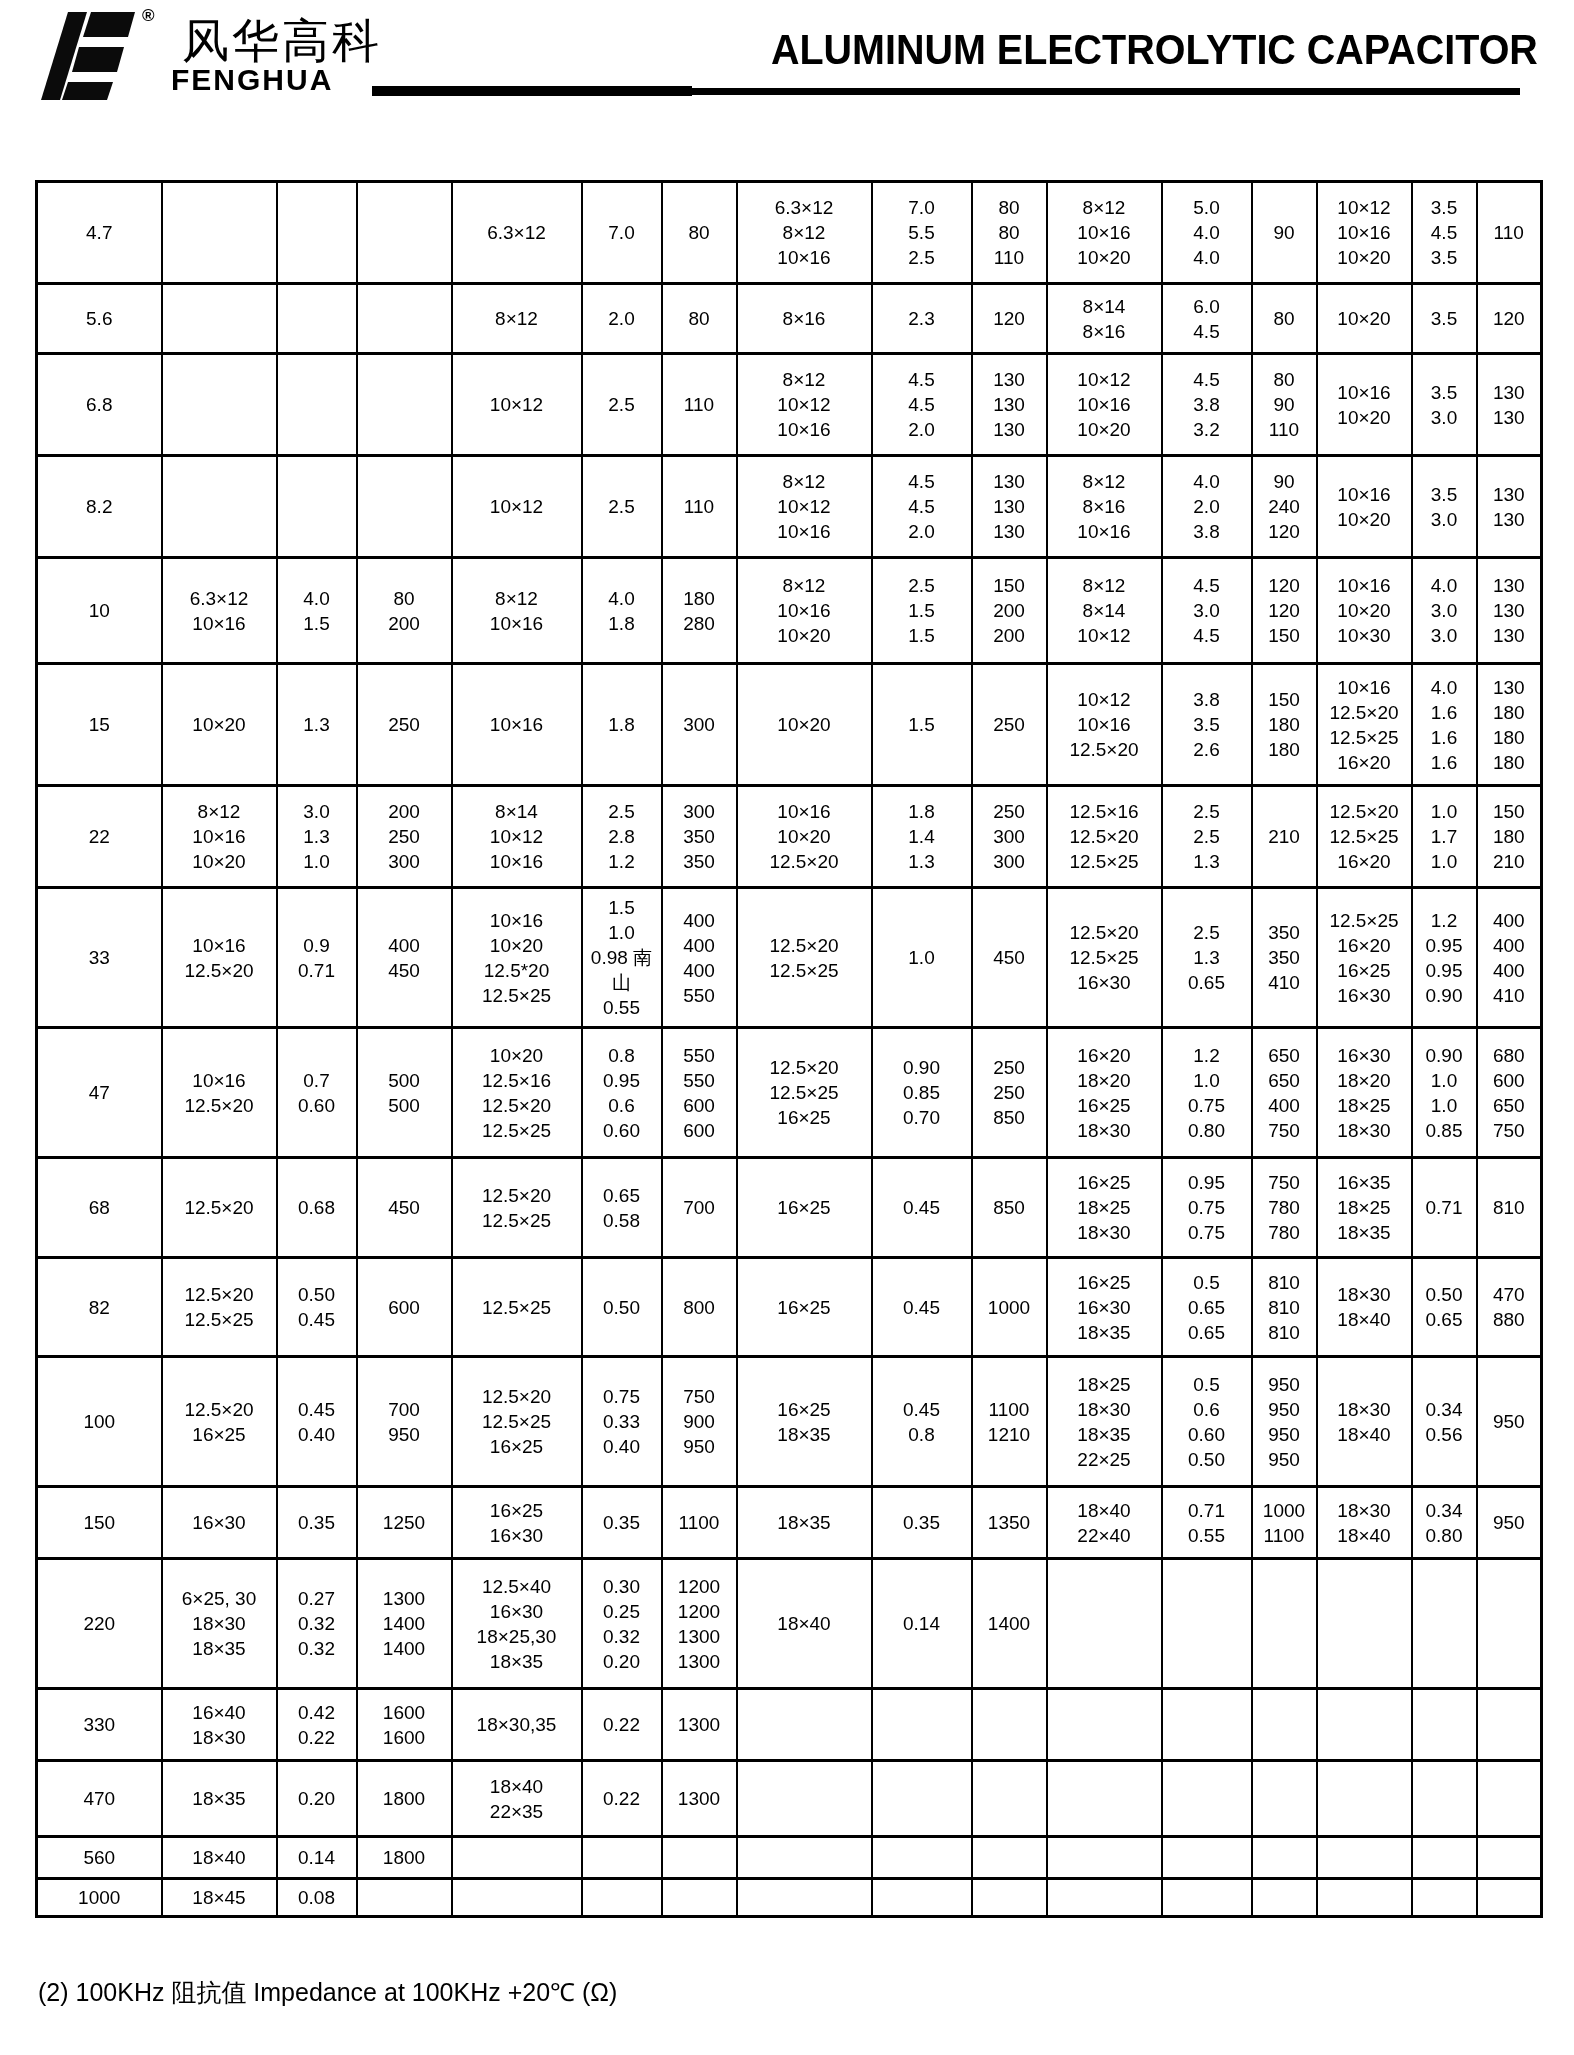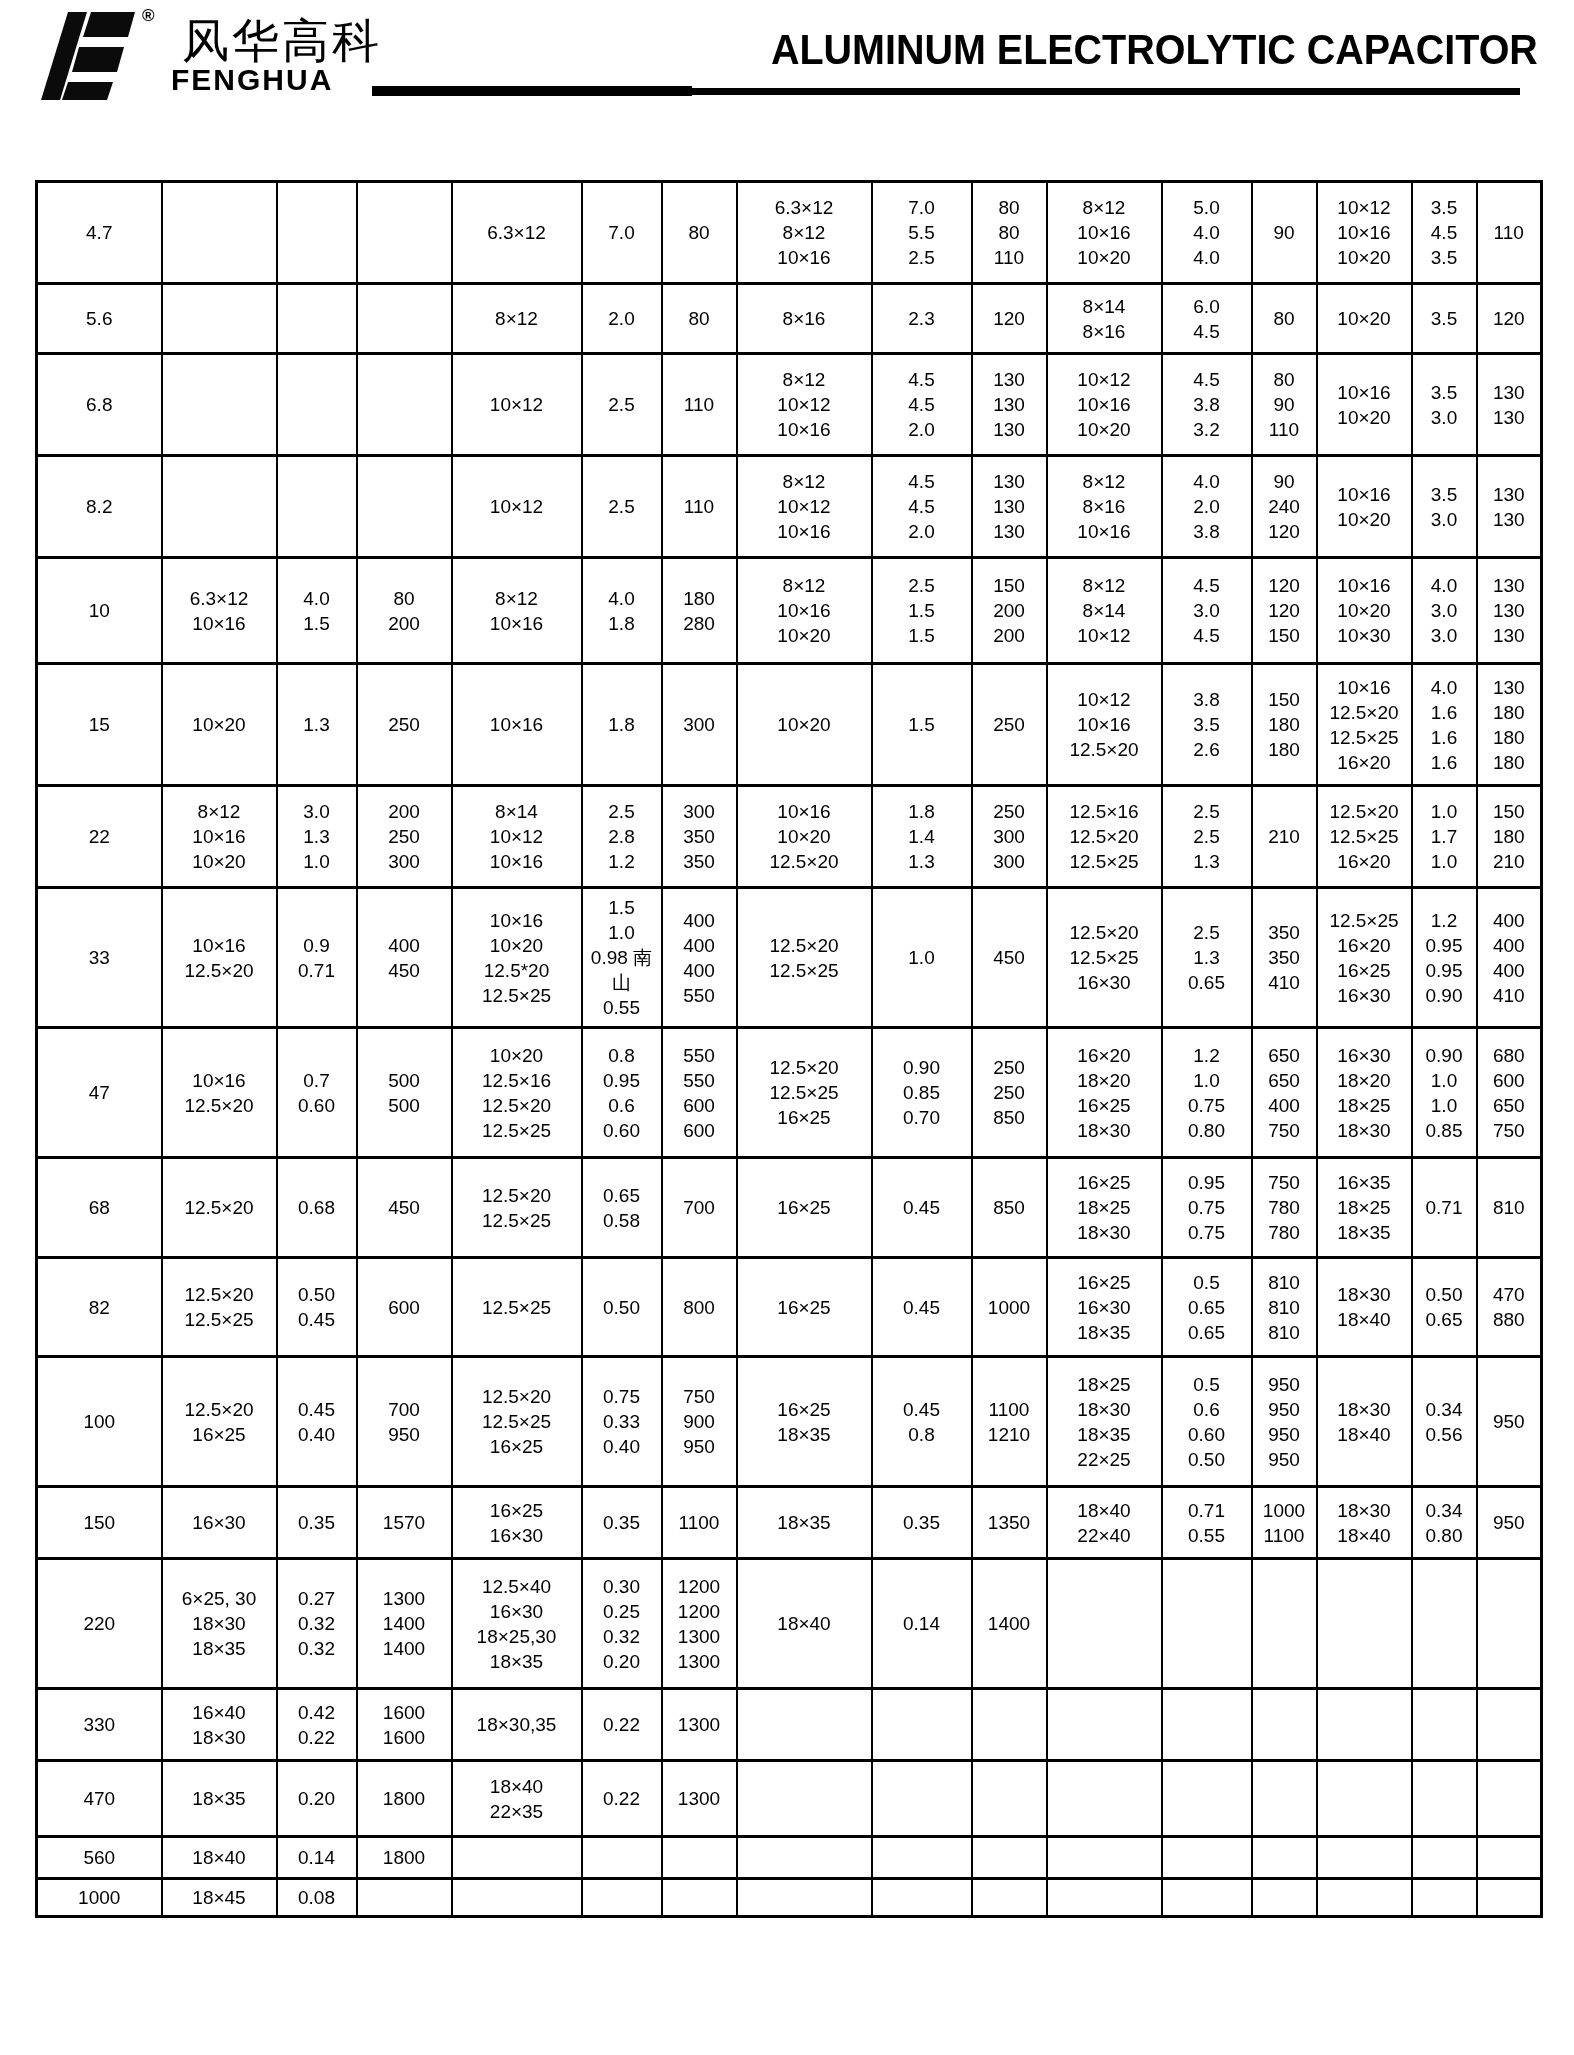--- a/index.html
+++ b/index.html
@@ -859,21 +859,21 @@
         </tr>
         <tr style="height: 72px;">
           <td>150</td>
           <td>
             <div>16×30</div>
           </td>
           <td>
             <div>0.35</div>
           </td>
           <td>
-            <div>1570</div>
+            <div>1250</div>
           </td>
           <td>
             <div>16×25</div>
             <div>16×30</div>
           </td>
           <td>
             <div>0.35</div>
           </td>
           <td>
             <div>1100</div>
@@ -1069,16 +1069,17 @@
           <td></td>
           <td></td>
           <td></td>
           <td></td>
           <td></td>
         </tr>
       </tbody>
   </table>
 
   <div class="footnotes">
+    <p class="footnote">(2) 100KHz 阻抗值 Impedance at 100KHz +20℃  (Ω)</p>
 
   </div>
 
 </div>
 
 </body></html>

